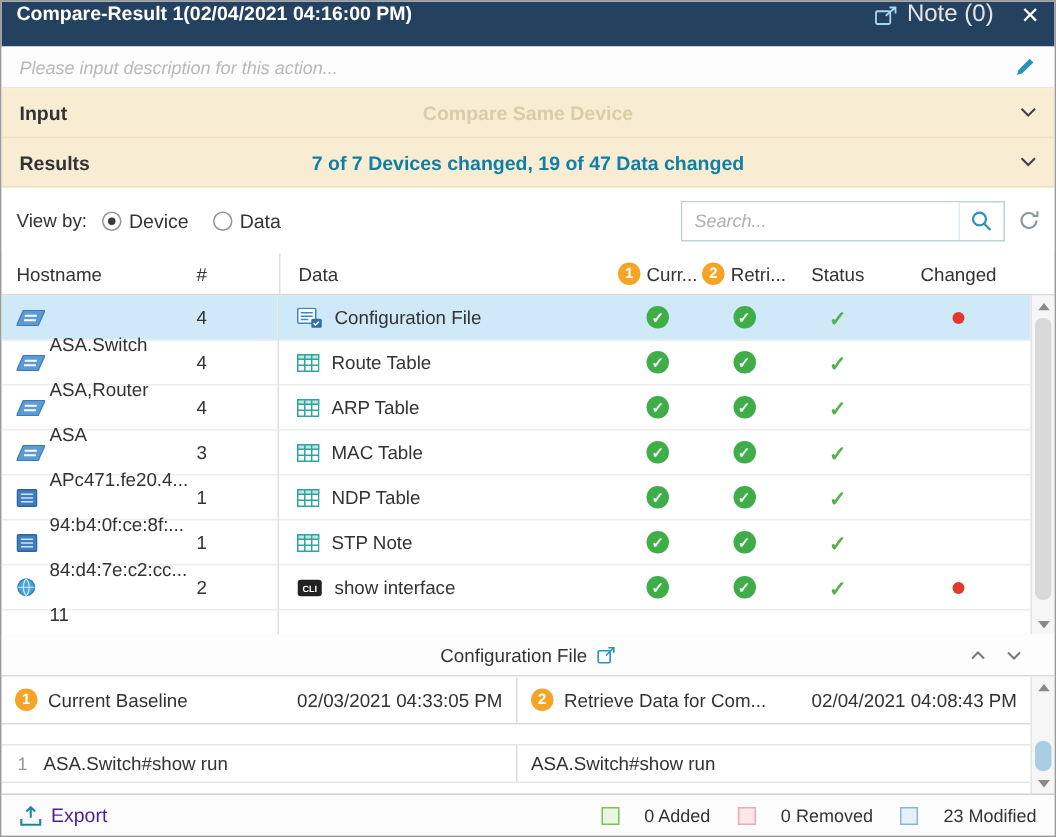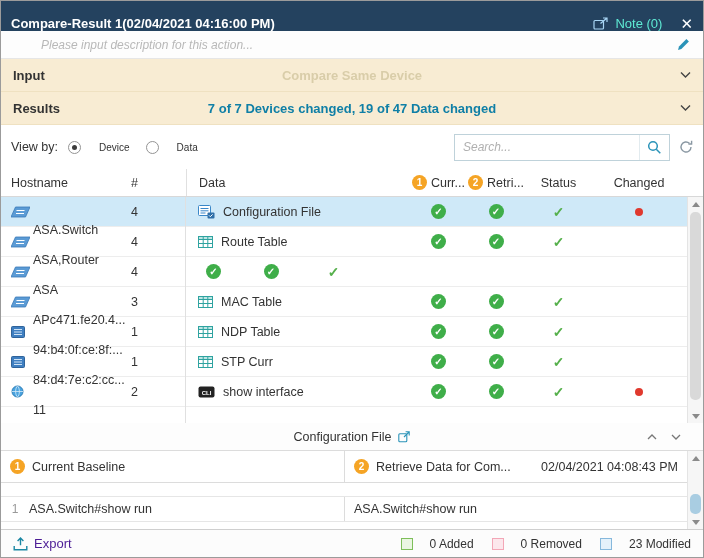--- a/index.html
+++ b/index.html
@@ -3,44 +3,44 @@
 <meta charset="utf-8">
 <style>
   html,body{margin:0;padding:0;background:#fff;}
   *{box-sizing:border-box;}
   .window{
     width:704px;height:558px;background:#fff;border:1px solid #9b9b9b;
     font-family:"Liberation Sans",sans-serif;color:#333;
     display:flex;flex-direction:column;overflow:hidden;
   }
   
-  .titlebar{height:30px;background:#24425f;display:flex;align-items:flex-end;padding:0 10px;flex:0 0 auto;}
+  .titlebar{height:30px;background:#24425f;display:flex;align-items:flex-start;padding:0 10px;flex:0 0 auto;}
   .titlebar-title{color:#fff;font-weight:bold;font-size:13px;flex:1;white-space:nowrap;}
   .titlebar-right{display:flex;align-items:center;}
   .note-btn{display:flex;align-items:center;gap:6px;cursor:pointer;}
-  .note-label{color:#5eead4;font-size:13px;}
+  .note-label{color:#e5e5e5;font-size:16px;}
   .close-btn{color:#fff;font-size:15px;margin-left:18px;cursor:pointer;line-height:1;}
   
   .descbar{height:28px;border-bottom:1px solid #e6e6e6;display:flex;align-items:center;padding:0 10px;flex:0 0 auto;background:#fdfdfd;}
-  .desc-input{flex:1;border:none;outline:none;font-size:12px;font-family:inherit;background:transparent;color:#555;margin-left:28px;}
+  .desc-input{flex:1;border:none;outline:none;font-size:12px;font-family:inherit;background:transparent;color:#555;}
   .desc-input::placeholder{color:#b8b8b8;font-style:italic;}
   .pencil-btn{width:20px;display:flex;justify-content:center;cursor:pointer;}
   
   .sec{background:#f8ecd3;display:flex;align-items:center;padding:16px 12px;flex:0 0 auto;position:relative;border-bottom:1px solid #efe1c1;}
   .sec-input{height:29px;}
   .sec-results{height:30px;}
   .sec-label{font-weight:bold;font-size:13px;color:#333;}
   .sec-center{position:absolute;left:50%;transform:translateX(-50%);font-weight:bold;font-size:13px;white-space:nowrap;}
   .input-center{color:#d9cda9;}
   .results-center{color:#0f7fa6;}
   .sec-chev{position:absolute;right:12px;top:50%;transform:translateY(-50%);cursor:pointer;display:flex;}
   
   .viewbar{height:44px;display:flex;align-items:center;padding:0 10px;flex:0 0 auto;background:#fff;}
   .viewby-label{font-size:12.5px;margin-right:10px;}
-  .radio{display:flex;align-items:center;gap:18px;margin-right:16px;font-size:10px;cursor:pointer;}
+  .radio{display:flex;align-items:center;gap:5px;margin-right:16px;font-size:13px;cursor:pointer;}
   .radio-circle{width:13px;height:13px;border:1px solid #949494;border-radius:50%;background:#fff;position:relative;flex:0 0 13px;}
   .radio-circle.sel::after{content:"";position:absolute;left:3px;top:3px;width:5px;height:5px;border-radius:50%;background:#3b3b3b;}
   .searchwrap{margin-left:auto;display:flex;align-items:center;gap:9px;}
   .searchbox{width:216px;height:27px;border:1px solid #bfd2da;display:flex;align-items:stretch;background:#fff;}
   .searchbox input{flex:1;border:none;outline:none;padding:0 8px;font-size:12px;font-family:inherit;color:#555;min-width:0;}
   .searchbox input::placeholder{color:#b0b0b0;font-style:italic;}
   .search-btn{width:30px;display:flex;align-items:center;justify-content:center;border-left:1px solid #e2ebef;cursor:pointer;}
   .refresh-btn{display:flex;align-items:center;cursor:pointer;}
   
   .thead{height:28px;display:flex;align-items:center;border-bottom:1px solid #d8d8d8;flex:0 0 auto;font-size:12.5px;color:#333;padding-left:10px;}
@@ -324,44 +324,29 @@
           </span>
     <span class="cell-status">
             <span class="scheck">✓</span>
           </span>
     <span class="cell-changed">
             <span class="rdot" style="visibility: hidden;"></span>
           </span>
   </div>
 
   <div class="data-row">
-    <span class="cell-cur">
-            <span class="gcheck">✓</span>
-          </span>
-    <span class="cell-ret">
-            <span class="gcheck">✓</span>
-          </span>
-    <span class="cell-status">
-            <span class="scheck">✓</span>
-          </span>
-    <span class="cell-changed">
-            <span class="rdot" style="visibility: hidden;"></span>
-          </span>
-  </div>
-
-  <div class="data-row">
     <span class="cell-data">
       <span style="display:flex;">
               <svg width="15" height="12" viewBox="0 0 15 12">
                 <rect x="0.5" y="0.5" width="14" height="11" fill="#fff" stroke="#2fa3a0"></rect>
                 <rect x="0.5" y="0.5" width="14" height="3" fill="#bfe6e4" stroke="#2fa3a0"></rect>
                 <path d="M5.2 0.5v11M9.8 0.5v11M0.5 7.5h14" stroke="#2fa3a0" stroke-width="1"></path>
               </svg>
             </span>
-      <span>MAC Table</span>
+      <span>ARP Table</span>
     </span>
     <span class="cell-cur">
             <span class="gcheck">✓</span>
           </span>
     <span class="cell-ret">
             <span class="gcheck">✓</span>
           </span>
     <span class="cell-status">
             <span class="scheck">✓</span>
           </span>
@@ -372,21 +357,21 @@
 
   <div class="data-row">
     <span class="cell-data">
       <span style="display:flex;">
               <svg width="15" height="12" viewBox="0 0 15 12">
                 <rect x="0.5" y="0.5" width="14" height="11" fill="#fff" stroke="#2fa3a0"></rect>
                 <rect x="0.5" y="0.5" width="14" height="3" fill="#bfe6e4" stroke="#2fa3a0"></rect>
                 <path d="M5.2 0.5v11M9.8 0.5v11M0.5 7.5h14" stroke="#2fa3a0" stroke-width="1"></path>
               </svg>
             </span>
-      <span>NDP Table</span>
+      <span>MAC Table</span>
     </span>
     <span class="cell-cur">
             <span class="gcheck">✓</span>
           </span>
     <span class="cell-ret">
             <span class="gcheck">✓</span>
           </span>
     <span class="cell-status">
             <span class="scheck">✓</span>
           </span>
@@ -397,21 +382,46 @@
 
   <div class="data-row">
     <span class="cell-data">
       <span style="display:flex;">
               <svg width="15" height="12" viewBox="0 0 15 12">
                 <rect x="0.5" y="0.5" width="14" height="11" fill="#fff" stroke="#2fa3a0"></rect>
                 <rect x="0.5" y="0.5" width="14" height="3" fill="#bfe6e4" stroke="#2fa3a0"></rect>
                 <path d="M5.2 0.5v11M9.8 0.5v11M0.5 7.5h14" stroke="#2fa3a0" stroke-width="1"></path>
               </svg>
             </span>
-      <span>STP Curr</span>
+      <span>NDP Table</span>
+    </span>
+    <span class="cell-cur">
+            <span class="gcheck">✓</span>
+          </span>
+    <span class="cell-ret">
+            <span class="gcheck">✓</span>
+          </span>
+    <span class="cell-status">
+            <span class="scheck">✓</span>
+          </span>
+    <span class="cell-changed">
+            <span class="rdot" style="visibility: hidden;"></span>
+          </span>
+  </div>
+
+  <div class="data-row">
+    <span class="cell-data">
+      <span style="display:flex;">
+              <svg width="15" height="12" viewBox="0 0 15 12">
+                <rect x="0.5" y="0.5" width="14" height="11" fill="#fff" stroke="#2fa3a0"></rect>
+                <rect x="0.5" y="0.5" width="14" height="3" fill="#bfe6e4" stroke="#2fa3a0"></rect>
+                <path d="M5.2 0.5v11M9.8 0.5v11M0.5 7.5h14" stroke="#2fa3a0" stroke-width="1"></path>
+              </svg>
+            </span>
+      <span>STP Note</span>
     </span>
     <span class="cell-cur">
             <span class="gcheck">✓</span>
           </span>
     <span class="cell-ret">
             <span class="gcheck">✓</span>
           </span>
     <span class="cell-status">
             <span class="scheck">✓</span>
           </span>
@@ -484,20 +494,21 @@
       </span>
     </span>
   </div>
 
   <div class="compare">
     <div class="compare-main">
       <div class="cmp-header">
         <div class="cmp-half-l">
           <span class="badge">1</span>
           <span class="cmp-label">Current Baseline</span>
+          <span class="cmp-time">02/03/2021 04:33:05 PM</span>
         </div>
         <div class="cmp-half-r">
           <span class="badge">2</span>
           <span class="cmp-label">Retrieve Data for Com...</span>
           <span class="cmp-time">02/04/2021 04:08:43 PM</span>
         </div>
       </div>
       <div class="cmp-gap"></div>
       <div class="cmp-row">
         <div class="cmp-row-l">

